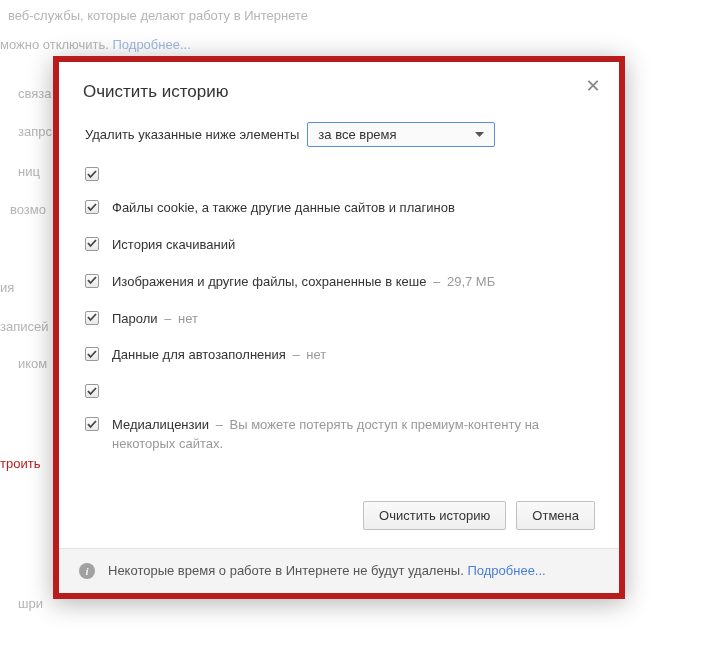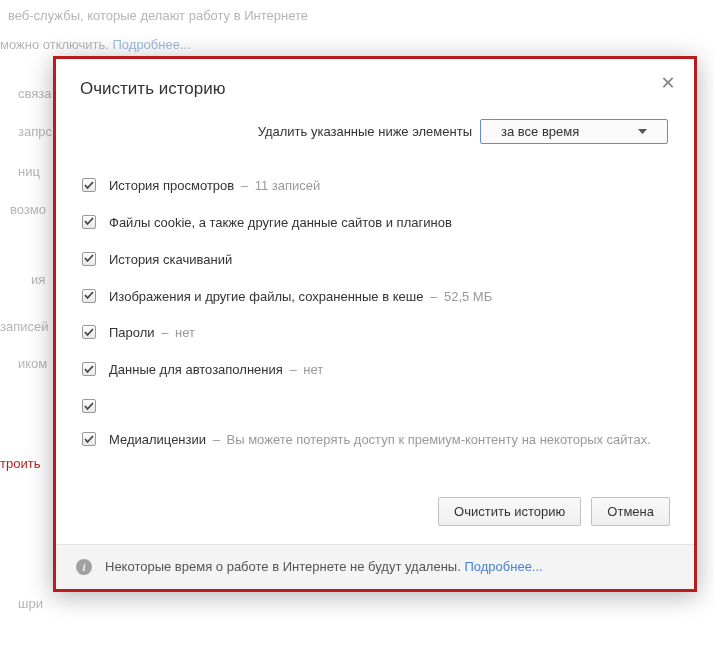--- a/index.html
+++ b/index.html
@@ -17,23 +17,23 @@
       position: absolute;
       color: #b5b5b5;
       font-size: 13px;
       line-height: 1.6;
     }
     .bg-link { color: #9cb8e0; }
     .dialog {
       position: absolute;
       top: 56px;
       left: 53px;
-      width: 644px;
+      width: 572px;
       background: #fff;
-      border: 3px solid #b91c1c;
+      border: 6px solid #b91c1c;
       box-shadow: 0 4px 24px rgba(0,0,0,0.3);
     }
     .dialog-header {
       padding: 20px 24px 16px 24px;
       position: relative;
     }
     .dialog-title {
       font-size: 17px;
       font-weight: 400;
       color: #333;
@@ -50,27 +50,26 @@
       text-align: center;
       line-height: 24px;
     }
     .dialog-body {
       padding: 4px 26px 20px 26px;
     }
     .delete-row {
       display: flex;
       align-items: center;
       gap: 8px;
-      margin-bottom: 24px;
-      justify-content: flex-end;
+      margin-bottom: 10px;
     }
     .select {
       border: 1px solid #5b8edb;
       background: #fafafa;
-      padding: 4px 20px;
+      padding: 4px 10px;
       font-size: 13px;
       width: 188px;
       display: flex;
       justify-content: space-between;
       align-items: center;
       cursor: pointer;
       border-radius: 2px;
     }
     .select svg { flex: 0 0 auto; }
     .check-row {
@@ -142,21 +141,21 @@
 <body>
 
 <div class="bg-text" style="top:6px; left:0;padding-left:8px;">веб-службы, которые делают работу в Интернете</div>
 <div class="bg-text" style="top:35px; left:0;">
   <span>можно отключить. </span><span class="bg-link">Подробнее...</span>
 </div>
 <div class="bg-text" style="top:84px; left:18px;">связа</div>
 <div class="bg-text" style="top:122px; left:18px;">запрс</div>
 <div class="bg-text" style="top:162px; left:18px;">ниц </div>
 <div class="bg-text" style="top:200px; left:10px;">возмо</div>
-<div class="bg-text" style="top:270px; left:0px;padding-left:31px;">ия</div>
+<div class="bg-text" style="top:278px; left:0px;">ия</div>
 <div class="bg-text" style="top:317px; left:0px;">записей</div>
 <div class="bg-text" style="top:354px; left:18px;">иком</div>
 <div class="bg-text" style="top:454px; left:0px; color:#b91c1c;">троить</div>
 <div class="bg-text" style="top:594px; left:18px;">шри</div>
 
 <div class="dialog">
   <div class="dialog-header">
     <div class="dialog-title">Очистить историю</div>
     <div class="close-btn">✕</div>
   </div>
@@ -171,25 +170,20 @@
           </svg>
       </div>
     </div>
 
     <div class="check-row">
       <div class="checkbox">
           <svg width="10" height="9" viewBox="0 0 10 9">
             <path d="M1 4 L3.5 7 L9 1" stroke="#444" stroke-width="1.8" fill="none"></path>
           </svg>
         </div>
-      <div class="check-label">
-        <span>История просмотров</span>
-        <span class="dash">–</span>
-        <span class="check-meta">11 записей</span>
-      </div>
     </div>
 
     <div class="check-row">
       <div class="checkbox">
           <svg width="10" height="9" viewBox="0 0 10 9">
             <path d="M1 4 L3.5 7 L9 1" stroke="#444" stroke-width="1.8" fill="none"></path>
           </svg>
         </div>
       <div class="check-label">
         <span>Файлы cookie, а также другие данные сайтов и плагинов</span>
@@ -209,21 +203,21 @@
 
     <div class="check-row">
       <div class="checkbox">
           <svg width="10" height="9" viewBox="0 0 10 9">
             <path d="M1 4 L3.5 7 L9 1" stroke="#444" stroke-width="1.8" fill="none"></path>
           </svg>
         </div>
       <div class="check-label">
         <span>Изображения и другие файлы, сохраненные в кеше</span>
         <span class="dash">–</span>
-        <span class="check-meta">52,5 МБ</span>
+        <span class="check-meta">29,7 МБ</span>
       </div>
     </div>
 
     <div class="check-row">
       <div class="checkbox">
           <svg width="10" height="9" viewBox="0 0 10 9">
             <path d="M1 4 L3.5 7 L9 1" stroke="#444" stroke-width="1.8" fill="none"></path>
           </svg>
         </div>
       <div class="check-label">

